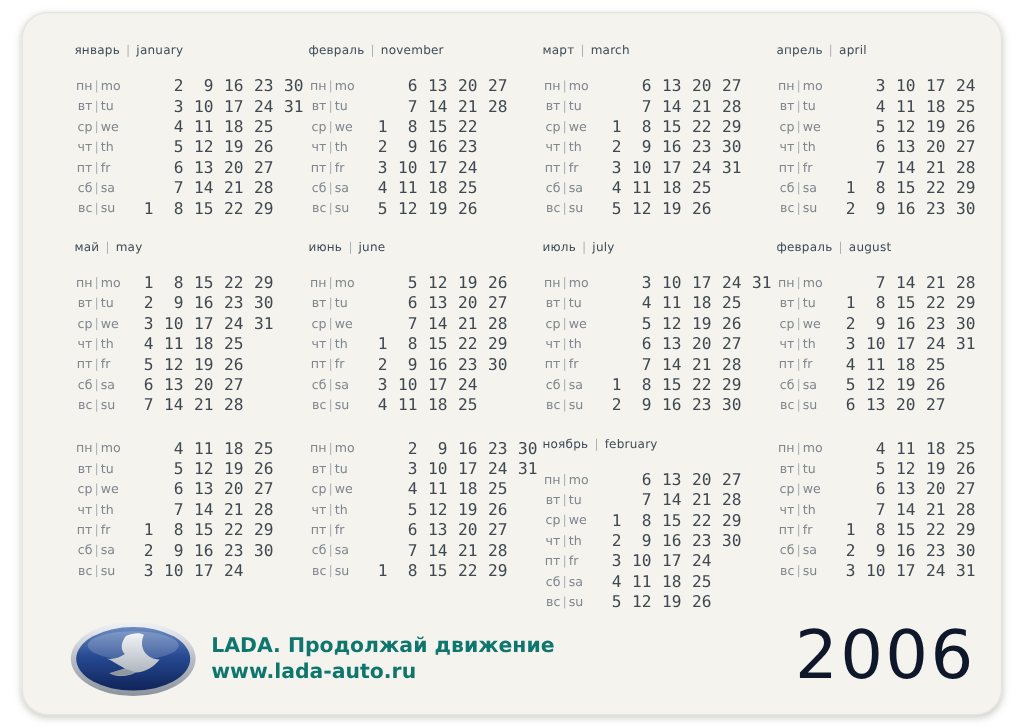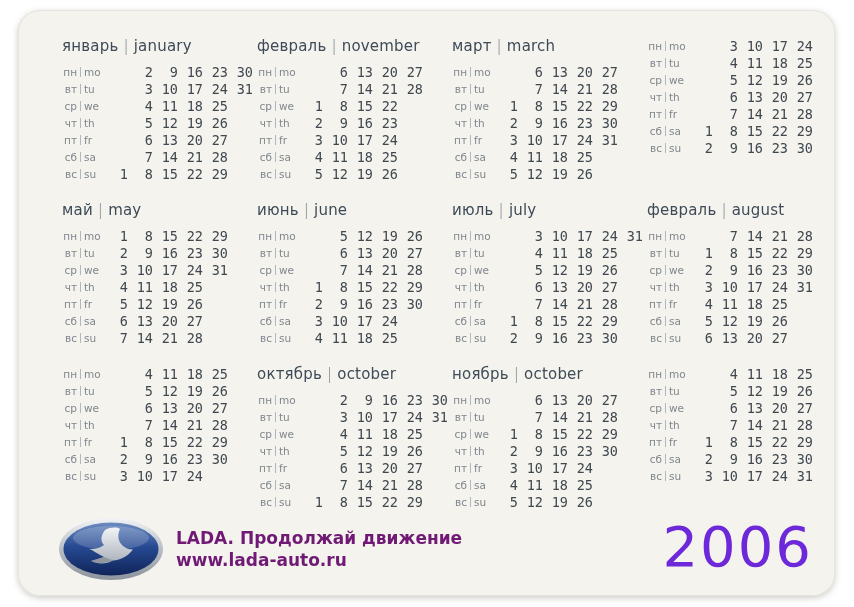--- a/index.html
+++ b/index.html
@@ -2,33 +2,33 @@
 <html><head>
 <meta charset="utf-8">
 <style>
   html,body{margin:0;padding:0;background:#ffffff;width:854px;height:607px;overflow:hidden;
     font-family:"DejaVu Sans",sans-serif;}
   .card{position:absolute;left:18px;top:10px;width:817px;height:586px;background:#f4f3ee;
     border-radius:22px;box-shadow:0 2px 6px rgba(110,110,100,0.35), inset 0 0 0 1px #e5e4de;}
   .months-grid{position:absolute;left:44px;top:27px;display:grid;
     grid-template-columns:repeat(4,195px);grid-auto-rows:164px;}
   .month{width:190px;}
-  .month-title{font-size:15px;color:#3e4b57;margin:0 0 7px 0;height:19px;white-space:nowrap;letter-spacing:0.2px;}
+  .month-title{font-size:10px;color:#3e4b57;margin:0 0 7px 0;height:19px;white-space:nowrap;letter-spacing:0.2px;}
   .month-title .sep{color:#79828b;margin:0 5px;font-weight:200;}
   .day-row{display:flex;align-items:center;height:17px;}
   .day-label{width:41px;display:flex;align-items:center;font-size:10.5px;color:#7f868d;flex:none;}
   .day-label .ru{width:15px;text-align:right;}
   .day-label .bar{width:1px;height:10px;background:#b2b7bd;margin:0 3px;flex:none;}
   .day-cells{display:flex;}
   .day-cell{width:25px;text-align:right;font-family:"DejaVu Sans Mono",monospace;
     font-size:13.5px;color:#40484f;}
   .footer{position:absolute;left:40px;right:22px;bottom:12px;height:70px;display:flex;align-items:center;}
   .logo{flex:none;}
-  .slogan-block{margin-left:12px;color:#701a75;font-weight:bold;font-size:17px;line-height:1.32;white-space:nowrap;}
-  .year{margin-left:auto;font-size:56px;line-height:1;color:#6d28d9;letter-spacing:2px;
+  .slogan-block{margin-left:12px;color:#0f766e;font-weight:bold;font-size:17px;line-height:1.32;white-space:nowrap;}
+  .year{margin-left:auto;font-size:56px;line-height:1;color:#0f172a;letter-spacing:2px;
     font-family:"DejaVu Sans",sans-serif;padding-bottom:4px;}
 </style>
 </head>
 <body>
 
 <div class="card">
 
   <div class="months-grid">
       <div class="month">
         <div class="month-title"><span>январь</span><span class="sep">|</span><span>january</span></div>
@@ -348,20 +348,21 @@
             <span class="day-cell">5</span>
             <span class="day-cell">12</span>
             <span class="day-cell">19</span>
             <span class="day-cell">26</span>
             <span class="day-cell"></span>
             <span class="day-cell"></span>
           </div>
         </div>
       </div>
       <div class="month">
+        <div class="month-title"><span>апрель</span><span class="sep">|</span><span>april</span></div>
         <div class="day-row">
           <div class="day-label">
             <span class="ru">пн</span>
             <span class="bar"></span>
             <span class="en">mo</span>
           </div>
           <div class="day-cells">
             <span class="day-cell"></span>
             <span class="day-cell">3</span>
             <span class="day-cell">10</span>
@@ -994,21 +995,20 @@
             <span class="day-cell">3</span>
             <span class="day-cell">10</span>
             <span class="day-cell">17</span>
             <span class="day-cell">24</span>
             <span class="day-cell"></span>
             <span class="day-cell"></span>
           </div>
         </div>
       </div>
       <div class="month">
-        <div class="month-title"><span>октябрь</span><span class="sep">|</span><span>october</span></div>
         <div class="day-row">
           <div class="day-label">
             <span class="ru">пн</span>
             <span class="bar"></span>
             <span class="en">mo</span>
           </div>
           <div class="day-cells">
             <span class="day-cell"></span>
             <span class="day-cell">2</span>
             <span class="day-cell">9</span>
@@ -1102,21 +1102,21 @@
             <span class="day-cell">1</span>
             <span class="day-cell">8</span>
             <span class="day-cell">15</span>
             <span class="day-cell">22</span>
             <span class="day-cell">29</span>
             <span class="day-cell"></span>
           </div>
         </div>
       </div>
       <div class="month">
-        <div class="month-title"><span>ноябрь</span><span class="sep">|</span><span>october</span></div>
+        <div class="month-title"><span>ноябрь</span><span class="sep">|</span><span>february</span></div>
         <div class="day-row">
           <div class="day-label">
             <span class="ru">пн</span>
             <span class="bar"></span>
             <span class="en">mo</span>
           </div>
           <div class="day-cells">
             <span class="day-cell"></span>
             <span class="day-cell">6</span>
             <span class="day-cell">13</span>

